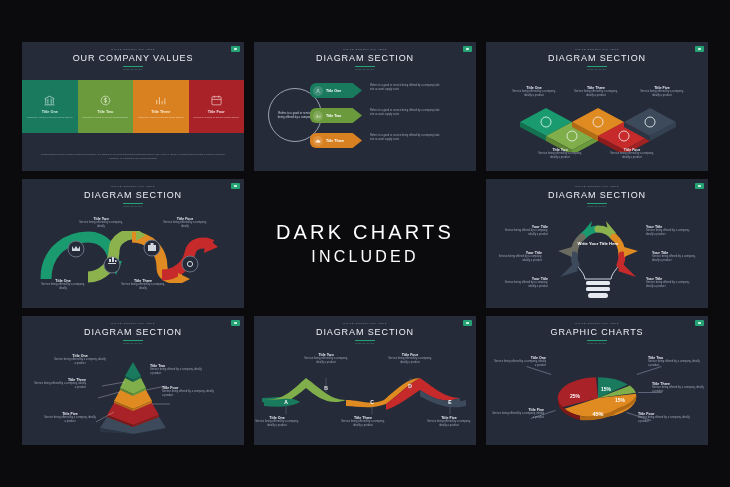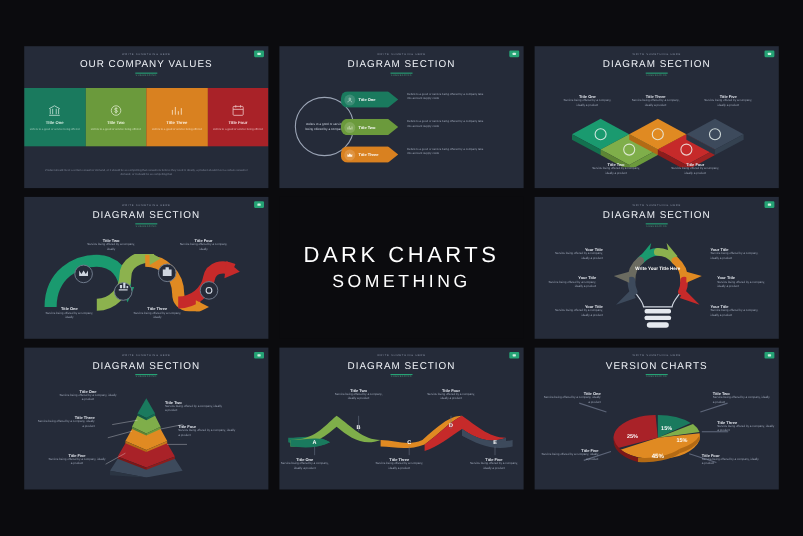--- a/index.html
+++ b/index.html
@@ -346,21 +346,21 @@
     </div>
     <div class="s4-l t-center" style="left:140px; top:38px">
       <div class="t-title">Title Four</div>
       <div class="t-body">Service being offered by a company, ideally</div>
     </div>
   </div>
 
   <div class="slide center-cap">
     <div class="cap">
       <div class="l1">DARK CHARTS</div>
-      <div class="l2">SOMETHING</div>
+      <div class="l2">INCLUDED</div>
     </div>
   </div>
 
   <div class="slide">
     <div class="badge">
         <i></i>
       </div>
     <div class="head">
       <div class="kicker">WRITE SOMETHING HERE</div>
       <div class="title">DIAGRAM SECTION</div>
@@ -528,21 +528,21 @@
       <div class="t-body">Service being offered by a company, ideally a product</div>
     </div>
   </div>
 
   <div class="slide">
     <div class="badge">
         <i></i>
       </div>
     <div class="head">
       <div class="kicker">WRITE SOMETHING HERE</div>
-      <div class="title">VERSION CHARTS</div>
+      <div class="title">GRAPHIC CHARTS</div>
       <div class="rule"></div>
       <div class="subkick">SUBHEADING</div>
     </div>
 
     <svg style="position:absolute; left:62px; top:48px" width="100" height="68" viewBox="0 0 100 68">
       <g transform="translate(50,34) scale(1,0.52)">
         <path d="M0 0 L0 -40 A40 40 0 0 1 30 -26 Z" fill="#1a7a5e"></path>
         <path d="M0 0 L32 -24 A40 40 0 0 1 38 -10 Z" fill="#7fae4a"></path>
         <path d="M0 0 L38 -8 A40 40 0 0 1 -34 21 Z" fill="#e08a22"></path>
         <path d="M0 0 L-36 18 A40 40 0 0 1 -2 -40 Z" fill="#a92228"></path>

